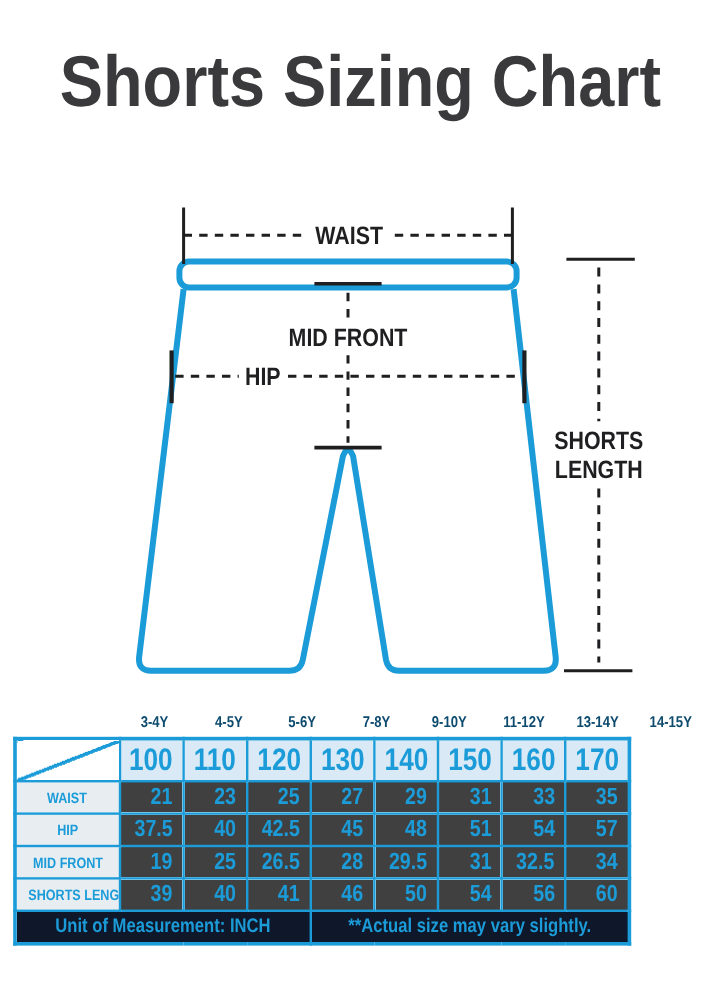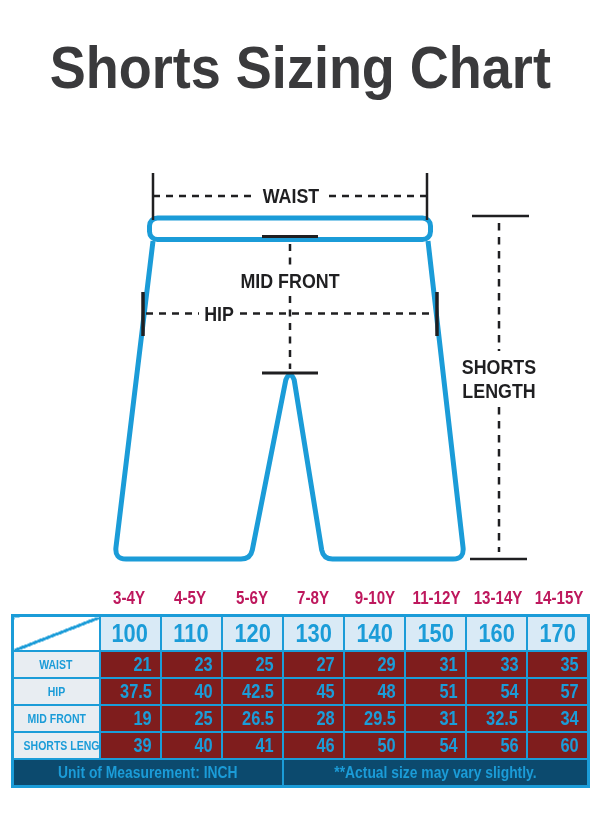--- a/index.html
+++ b/index.html
@@ -14,33 +14,33 @@
   
   .cx{display:inline-block;white-space:nowrap;transform:scaleX(0.84);transform-origin:50% 50%;}
   .cxr{transform-origin:100% 50%;}
 
   
   .diagram{position:absolute;left:0;top:140px;width:600px;height:455px;}
 
   
   .age-row{position:absolute;left:11px;top:586px;width:579px;height:26px;
            display:grid;grid-template-columns:87px repeat(8,1fr);
-           align-items:end;color:#be185d;font-weight:bold;font-size:18px;}
+           align-items:end;color:#0c4a6e;font-weight:bold;font-size:13px;}
   .age-row .cell{text-align:center;padding-bottom:3px;}
 
-  table.size-table{position:absolute;left:11px;top:614px;width:579px;
+  table.size-table{position:absolute;left:11px;top:614px;width:515px;
                    border-collapse:collapse;table-layout:fixed;
                    border:3px solid #1b9cd8;color:#1b9cd8;font-weight:bold;padding-left:20px;}
   table.size-table td{border:2px solid #1b9cd8;overflow:hidden;}
   td.diag-cell{background:#fff;position:relative;
      background-image:linear-gradient(to bottom right,transparent calc(50% - 1.5px),#1b9cd8 calc(50% - 1.5px),#1b9cd8 calc(50% + 1.5px),transparent calc(50% + 1.5px));}
   td.size-cell{height:29px;background:#d9eaf6;text-align:center;font-size:26px;}
   td.label-cell{height:21px;background:#e8edf2;text-align:center;font-size:12.5px;}
-  td.val-cell{height:21px;background:#7f1d1d;text-align:right;padding-right:8px;font-size:19.5px;}
-  td.footer-cell{height:23px;background:#0c4a6e;text-align:center;font-size:16.5px;}
+  td.val-cell{height:21px;background:#404040;text-align:right;padding-right:8px;font-size:19.5px;}
+  td.footer-cell{height:23px;background:#0f172a;text-align:center;font-size:16.5px;}
 </style>
 </head>
 <body>
 
 <div class="page">
 
   <div class="title">
     <span class="cx">Shorts Sizing Chart</span>
   </div>
 

